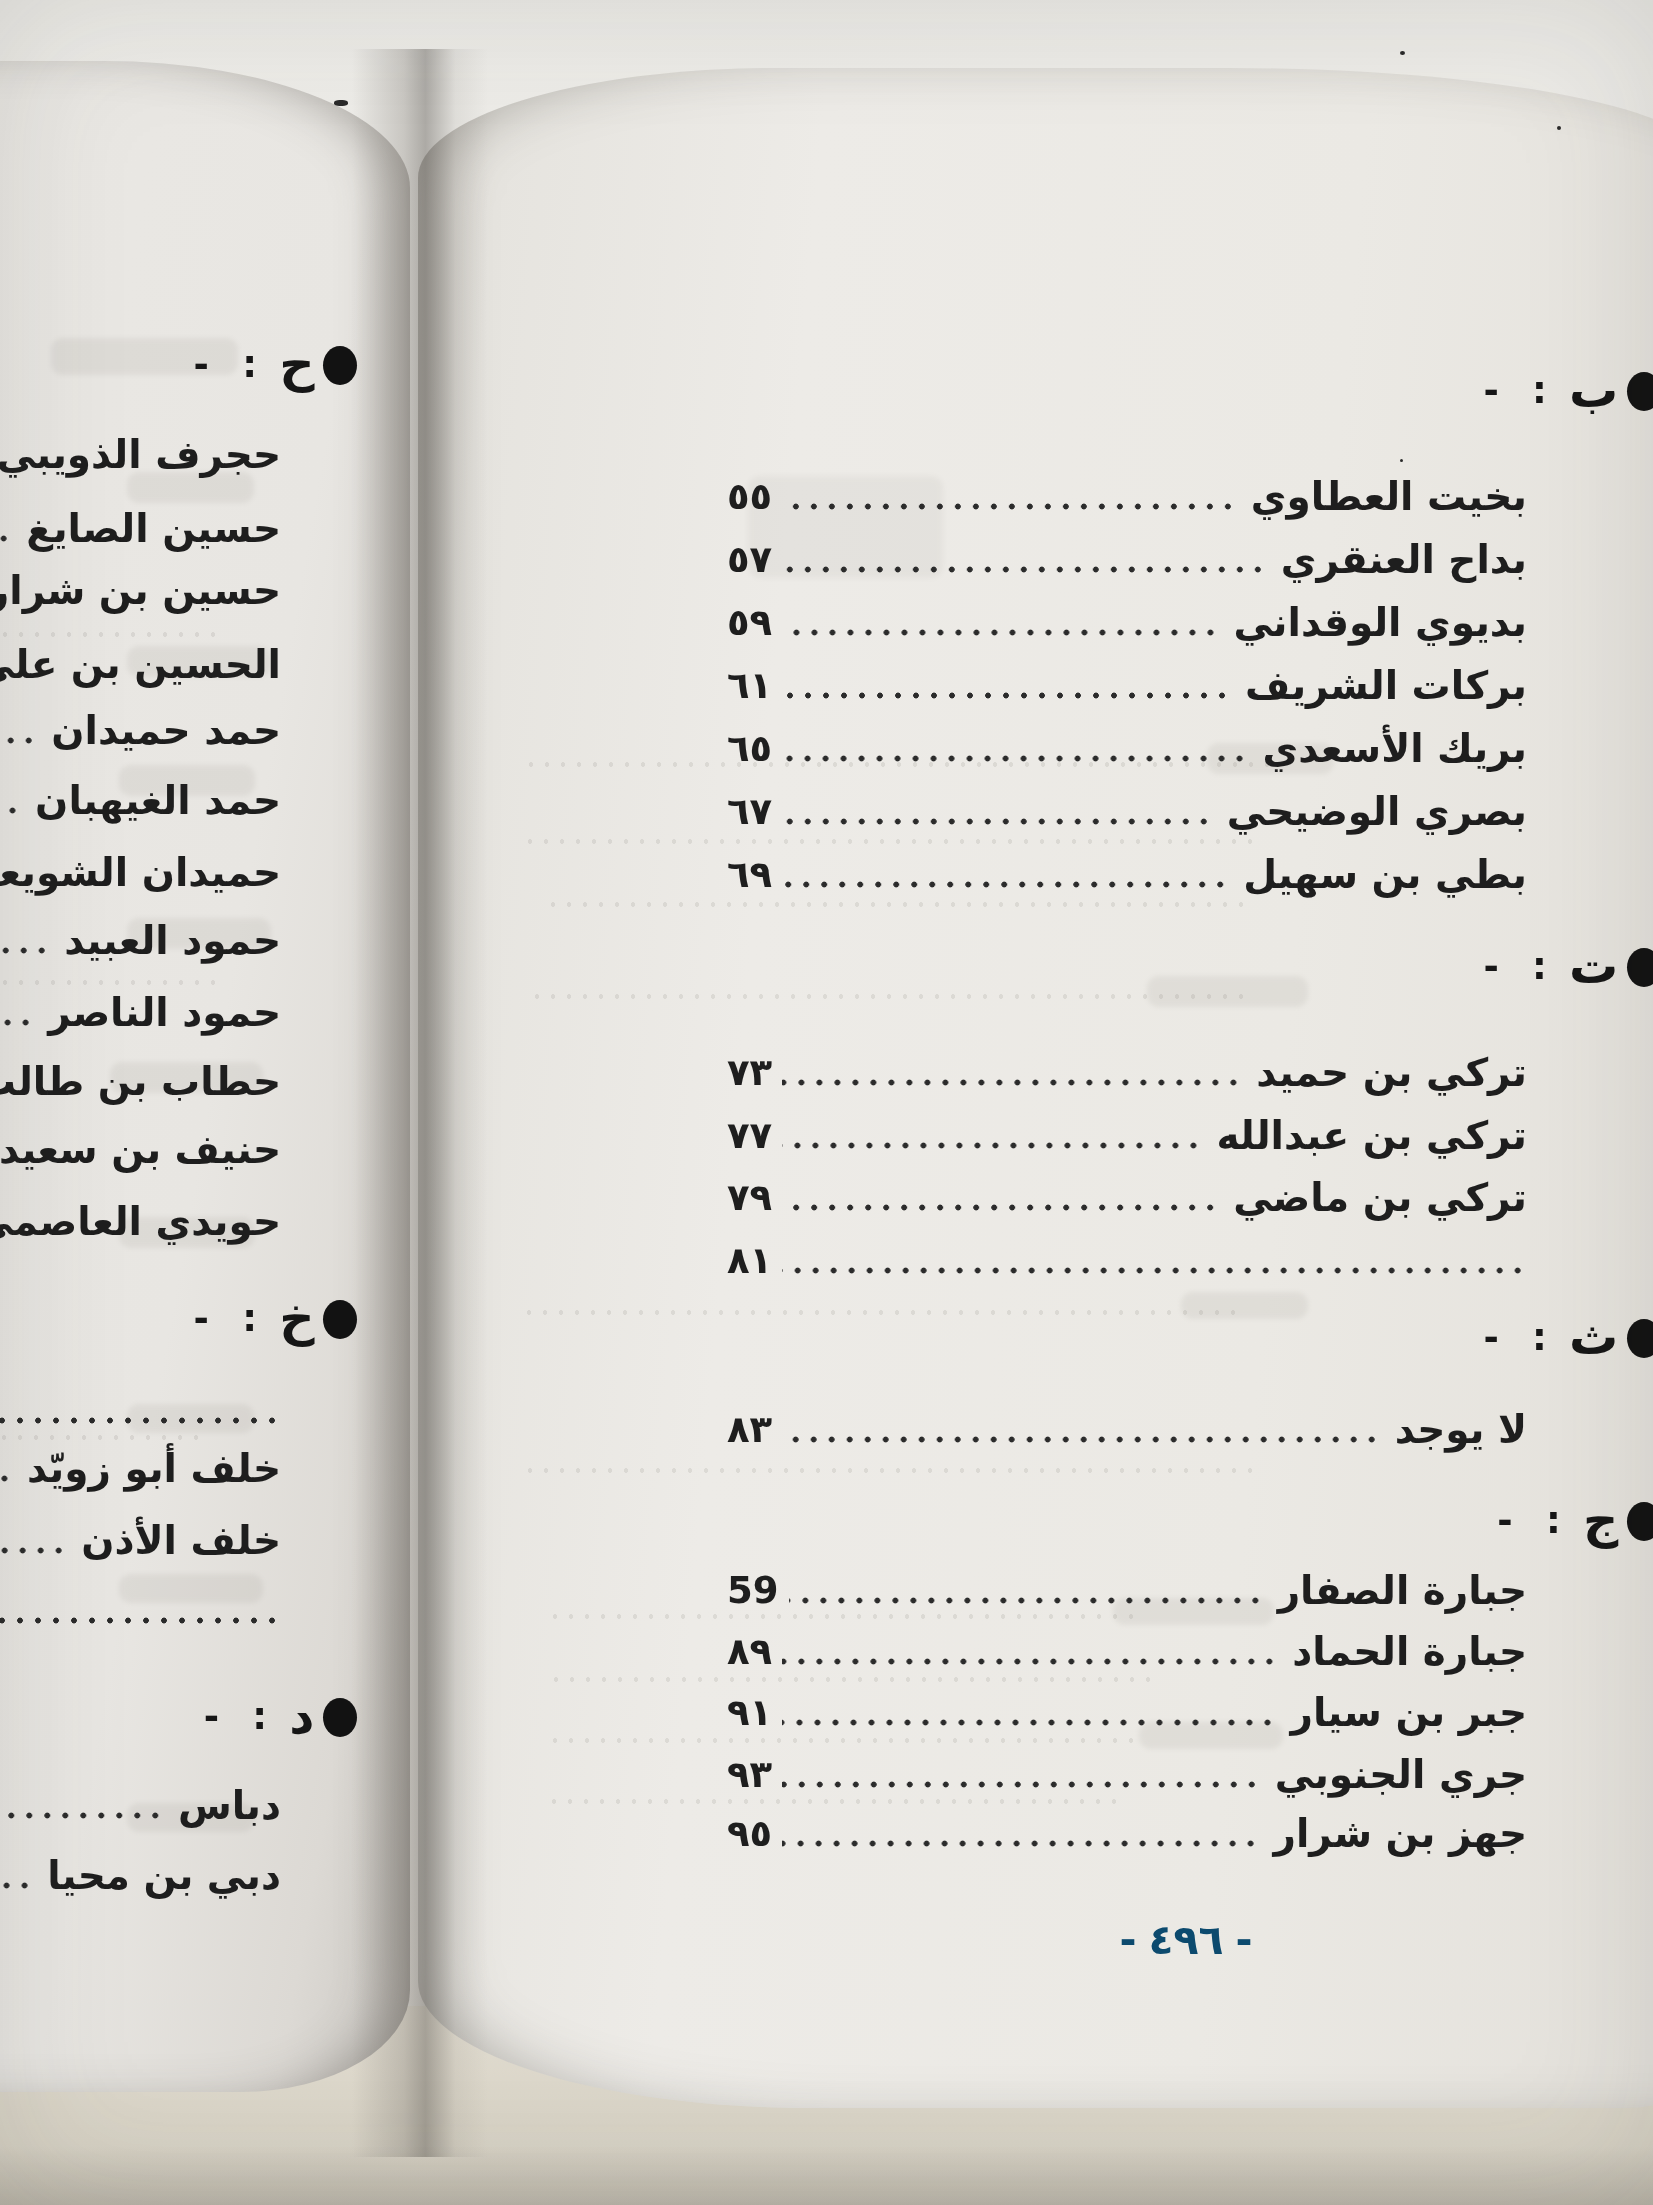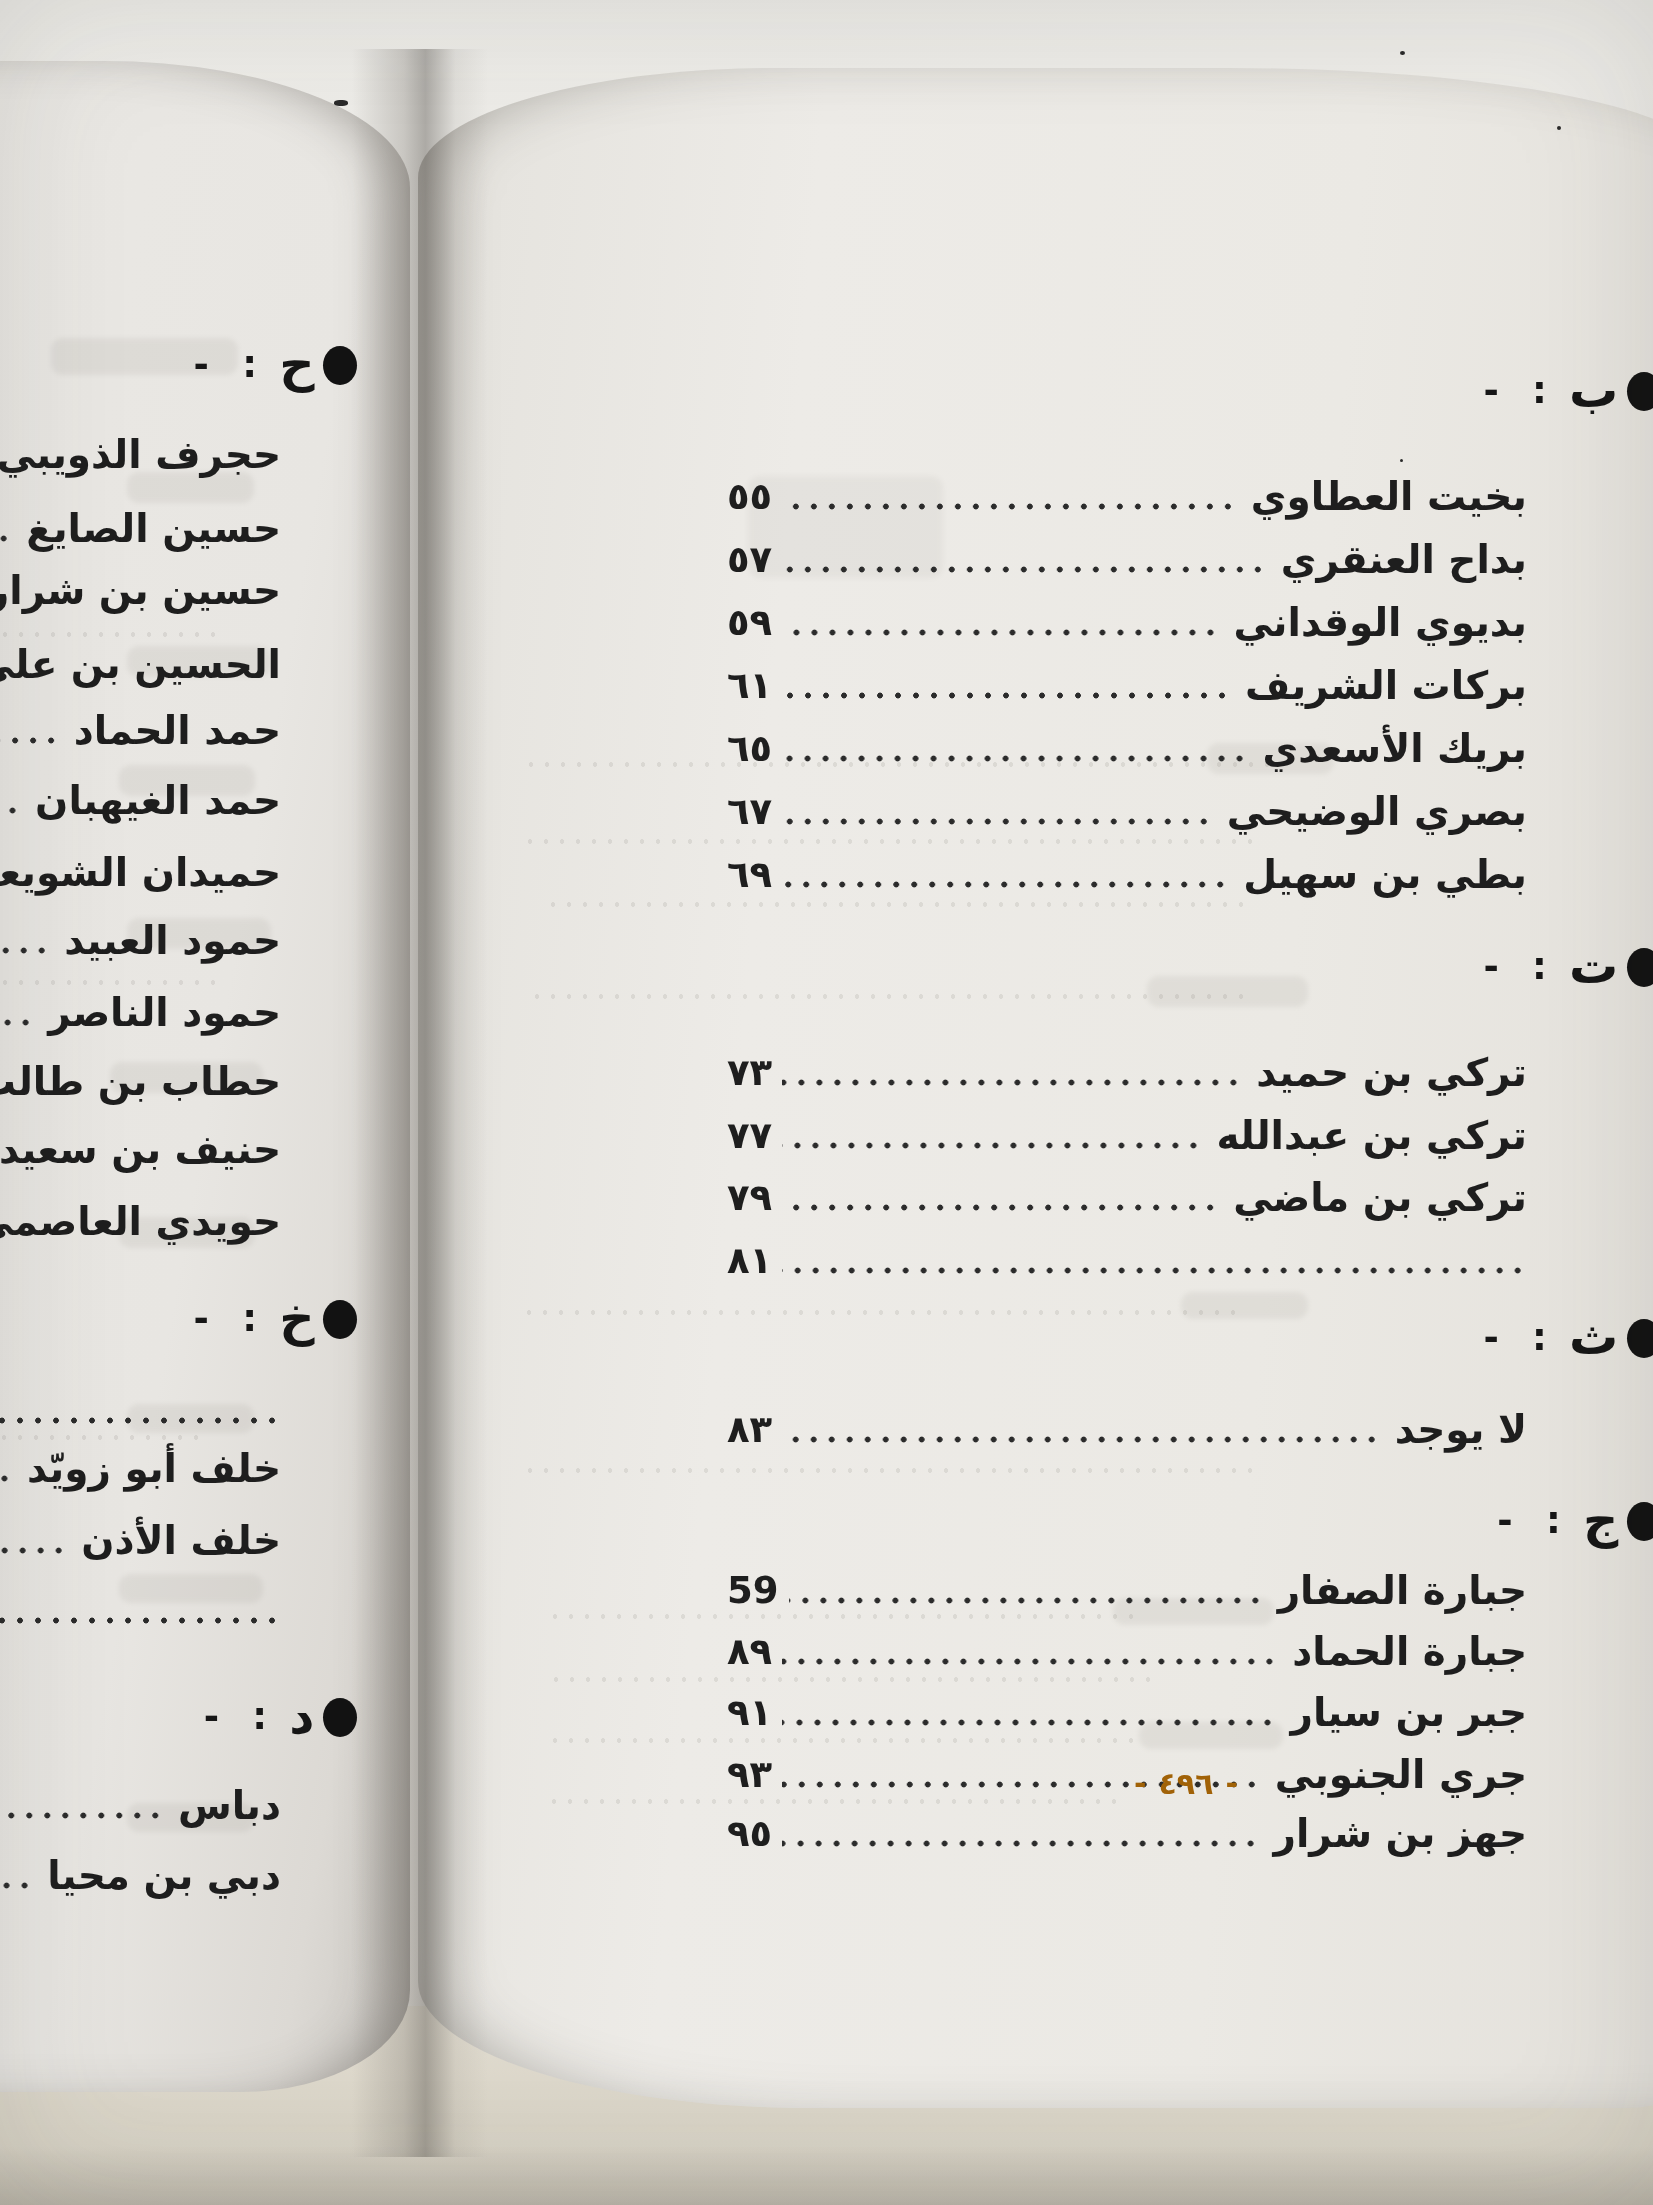--- a/index.html
+++ b/index.html
@@ -43,22 +43,22 @@
 
   .hdr{position:absolute; height:68px; display:flex; direction:rtl; align-items:center; z-index:5;}
   .hdr .bullet{width:34px; height:39px; background:#121212; border-radius:50%;
     margin-left:8.5px; flex:0 0 auto;}
   .hdr .hletter{font-size:49px; font-weight:bold; color:#161616; line-height:68px;}
   .hdr .hpunct{font-size:37px; font-weight:bold; color:#161616; letter-spacing:10.2px;
     padding-right:12px; line-height:68px;}
   .rp-h{right:-6.8px;}
   .lp-h{right:1297px;}
 
-  .footer{position:absolute; left:1067px; width:238px; top:1766px; z-index:5;
-    text-align:center; font-size:30px; font-weight:bold; color:#a16207; direction:rtl;}
+  .footer{position:absolute; left:1067px; width:238px; top:1916px; z-index:5;
+    text-align:center; font-size:41px; font-weight:bold; color:#0c4a6e; direction:rtl;}
   .footer span{margin:0 6px;}
 
   
   .ghost-dots{position:absolute; height:6.8px; z-index:4; opacity:.12;
     background-image:radial-gradient(circle, #5f5a52 2px, rgba(0,0,0,0) 2.5px);
     background-size:16px 6.8px; background-repeat:repeat-x; background-position:right center;}
   .ghost-blob{position:absolute; z-index:4; background:#7d786f; opacity:.10;
     border-radius:12px; filter:blur(2.5px);}
   .speck{position:absolute; background:#2a2a2a; border-radius:50%; z-index:6;}
   .vignette{position:absolute; inset:0; z-index:9; pointer-events:none;
@@ -208,21 +208,21 @@
   </div>
   <div class="row lp" style="top:561px">
     <span class="name">حسين بن شرار</span>
     <span class="dots"></span>
   </div>
   <div class="row lp" style="top:635px">
     <span class="name">الحسين بن علي</span>
 
   </div>
   <div class="row lp" style="top:701px">
-    <span class="name">حمد الحماد</span>
+    <span class="name">حمد حميدان</span>
     <span class="dots"></span>
   </div>
   <div class="row lp" style="top:771px">
     <span class="name">حمد الغيهبان</span>
     <span class="dots"></span>
   </div>
   <div class="row lp" style="top:843px">
     <span class="name">حميدان الشويعر</span>
 
   </div>

